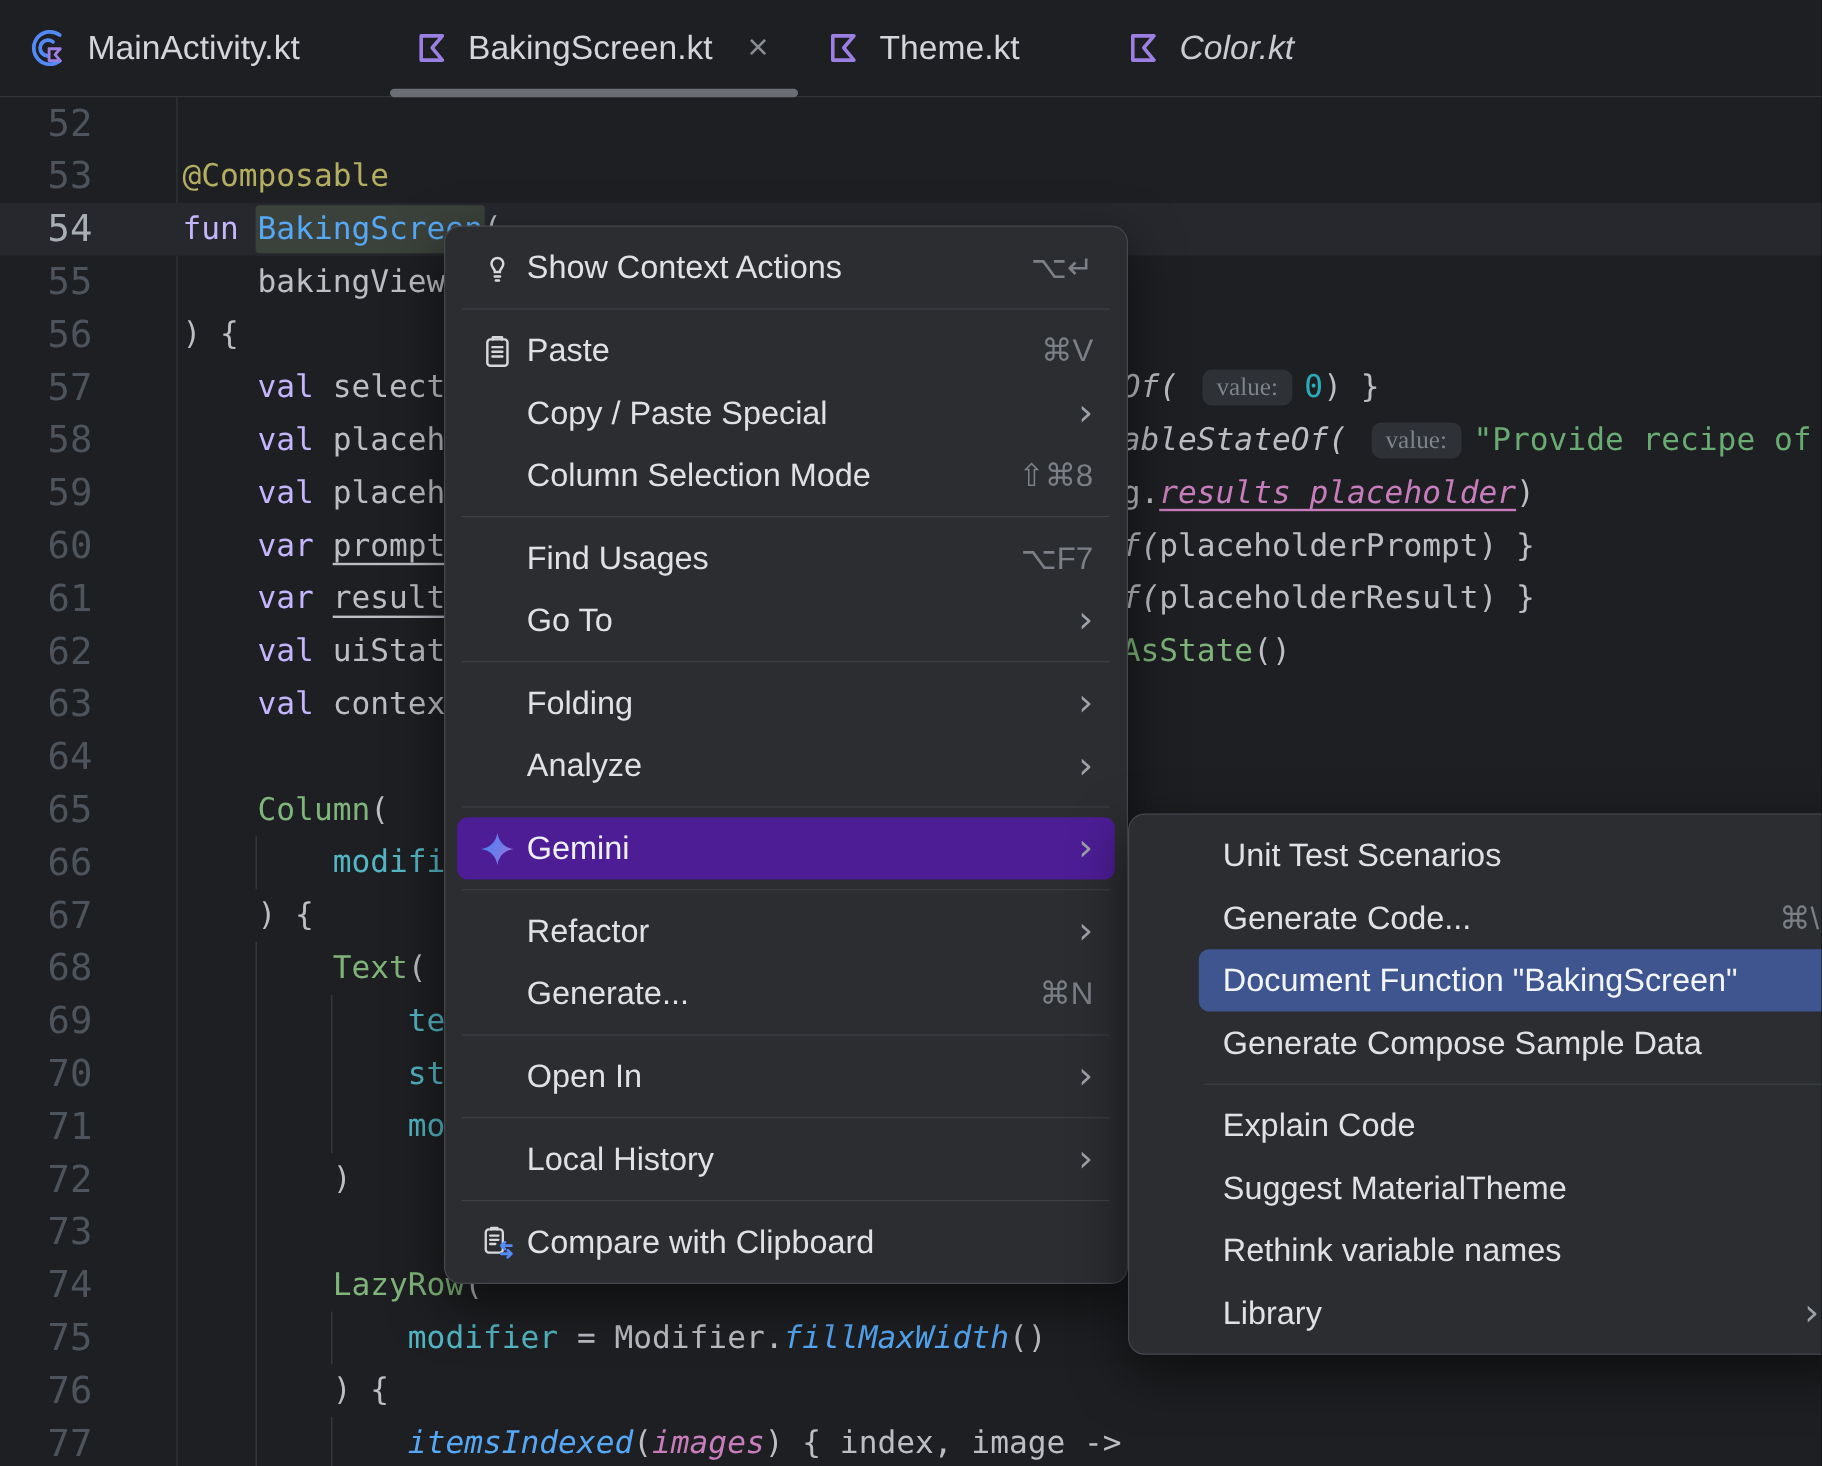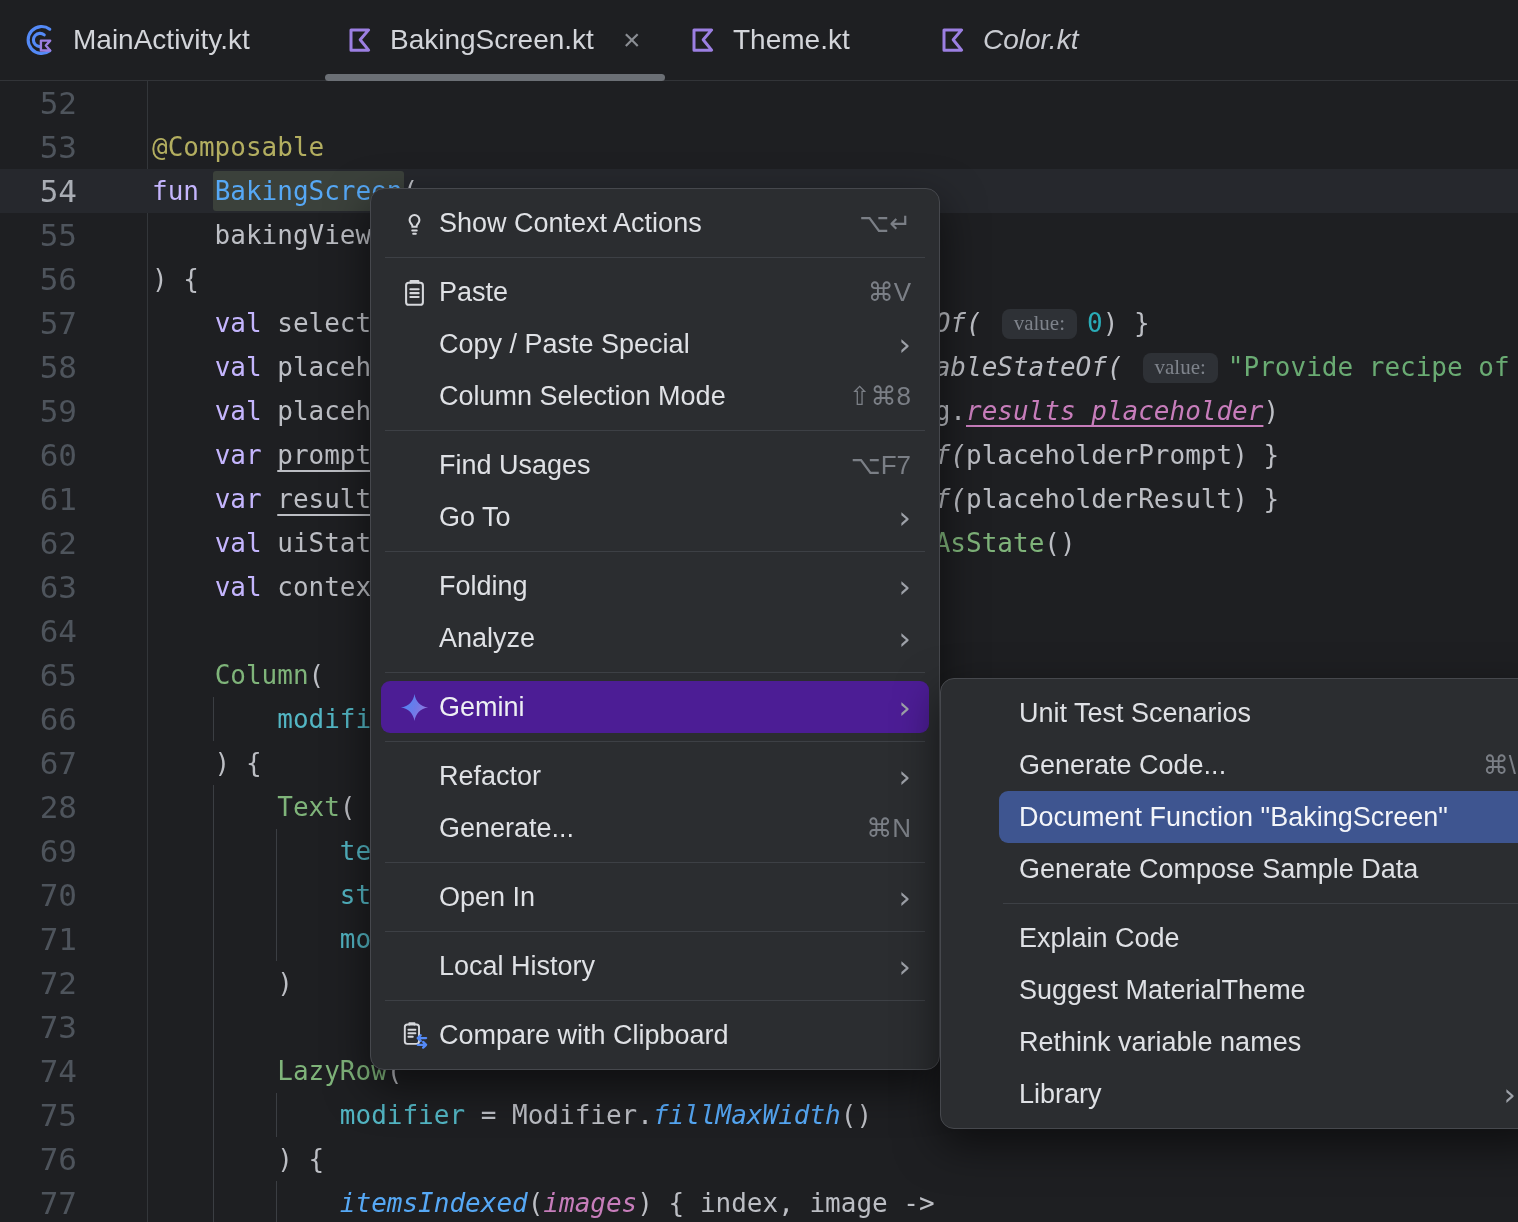--- a/index.html
+++ b/index.html
@@ -111,21 +111,21 @@
         <div class="row"><span class="ln">58</span><span class="code"><span class="tk pl">    </span><span class="tk kw">val </span><span class="tk pl">placeholderPrompt = </span><span class="tk it">rememberSaveable { mutableStateOf(</span><span class="chip">value:</span><span class="tk str">"Provide recipe of </span></span></div>
         <div class="row"><span class="ln">59</span><span class="code"><span class="tk pl">    </span><span class="tk kw">val </span><span class="tk pl">placeholderResult = stringResource(R.string.</span><span class="tk prop">results_placeholder</span><span class="tk pl">)</span></span></div>
         <div class="row"><span class="ln">60</span><span class="code"><span class="tk pl">    </span><span class="tk kw">var </span><span class="tk un">prompt</span><span class="tk pl"> </span><span class="tk kw">by </span><span class="tk it">rememberSaveable { mutableStateOf(</span><span class="tk pl">placeholderPrompt</span><span class="tk pl">) }</span></span></div>
         <div class="row"><span class="ln">61</span><span class="code"><span class="tk pl">    </span><span class="tk kw">var </span><span class="tk un">result</span><span class="tk pl"> </span><span class="tk kw">by </span><span class="tk it">rememberSaveable { mutableStateOf(</span><span class="tk pl">placeholderResult</span><span class="tk pl">) }</span></span></div>
         <div class="row"><span class="ln">62</span><span class="code"><span class="tk pl">    </span><span class="tk kw">val </span><span class="tk pl">uiState </span><span class="tk kw">by </span><span class="tk pl">bakingViewModel.uiState.</span><span class="tk call">collectAsState</span><span class="tk pl">()</span></span></div>
         <div class="row"><span class="ln">63</span><span class="code"><span class="tk pl">    </span><span class="tk kw">val </span><span class="tk pl">context = LocalContext.current</span></span></div>
         <div class="row"><span class="ln">64</span><span class="code"></span></div>
         <div class="row"><span class="ln">65</span><span class="code"><span class="tk pl">    </span><span class="tk call">Column</span><span class="tk pl">(</span></span></div>
         <div class="row"><span class="ln">66</span><span class="code"><span class="tk pl">        </span><span class="tk named">modifier</span><span class="tk pl"> = Modifier.fillMaxSize()</span></span></div>
         <div class="row"><span class="ln">67</span><span class="code"><span class="tk pl">    ) {</span></span></div>
-        <div class="row"><span class="ln">28</span><span class="code"><span class="tk pl">        </span><span class="tk call">Text</span><span class="tk pl">(</span></span></div>
+        <div class="row"><span class="ln">68</span><span class="code"><span class="tk pl">        </span><span class="tk call">Text</span><span class="tk pl">(</span></span></div>
         <div class="row"><span class="ln">69</span><span class="code"><span class="tk pl">            </span><span class="tk named">text</span><span class="tk pl"> = stringResource(R.string.baking_title),</span></span></div>
         <div class="row"><span class="ln">70</span><span class="code"><span class="tk pl">            </span><span class="tk named">style</span><span class="tk pl"> = MaterialTheme.typography.titleLarge,</span></span></div>
         <div class="row"><span class="ln">71</span><span class="code"><span class="tk pl">            </span><span class="tk named">modifier</span><span class="tk pl"> = Modifier.padding(16.dp)</span></span></div>
         <div class="row"><span class="ln">72</span><span class="code"><span class="tk pl">        )</span></span></div>
         <div class="row"><span class="ln">73</span><span class="code"></span></div>
         <div class="row"><span class="ln">74</span><span class="code"><span class="tk pl">        </span><span class="tk call">LazyRow</span><span class="tk pl">(</span></span></div>
         <div class="row"><span class="ln">75</span><span class="code"><span class="tk pl">            </span><span class="tk named">modifier</span><span class="tk pl"> = Modifier.</span><span class="tk ext">fillMaxWidth</span><span class="tk pl">()</span></span></div>
         <div class="row"><span class="ln">76</span><span class="code"><span class="tk pl">        ) {</span></span></div>
         <div class="row"><span class="ln">77</span><span class="code"><span class="tk pl">            </span><span class="tk ext">itemsIndexed</span><span class="tk pl">(</span><span class="tk prop2">images</span><span class="tk pl">) { index, image -&gt;</span></span></div>
       </div>

